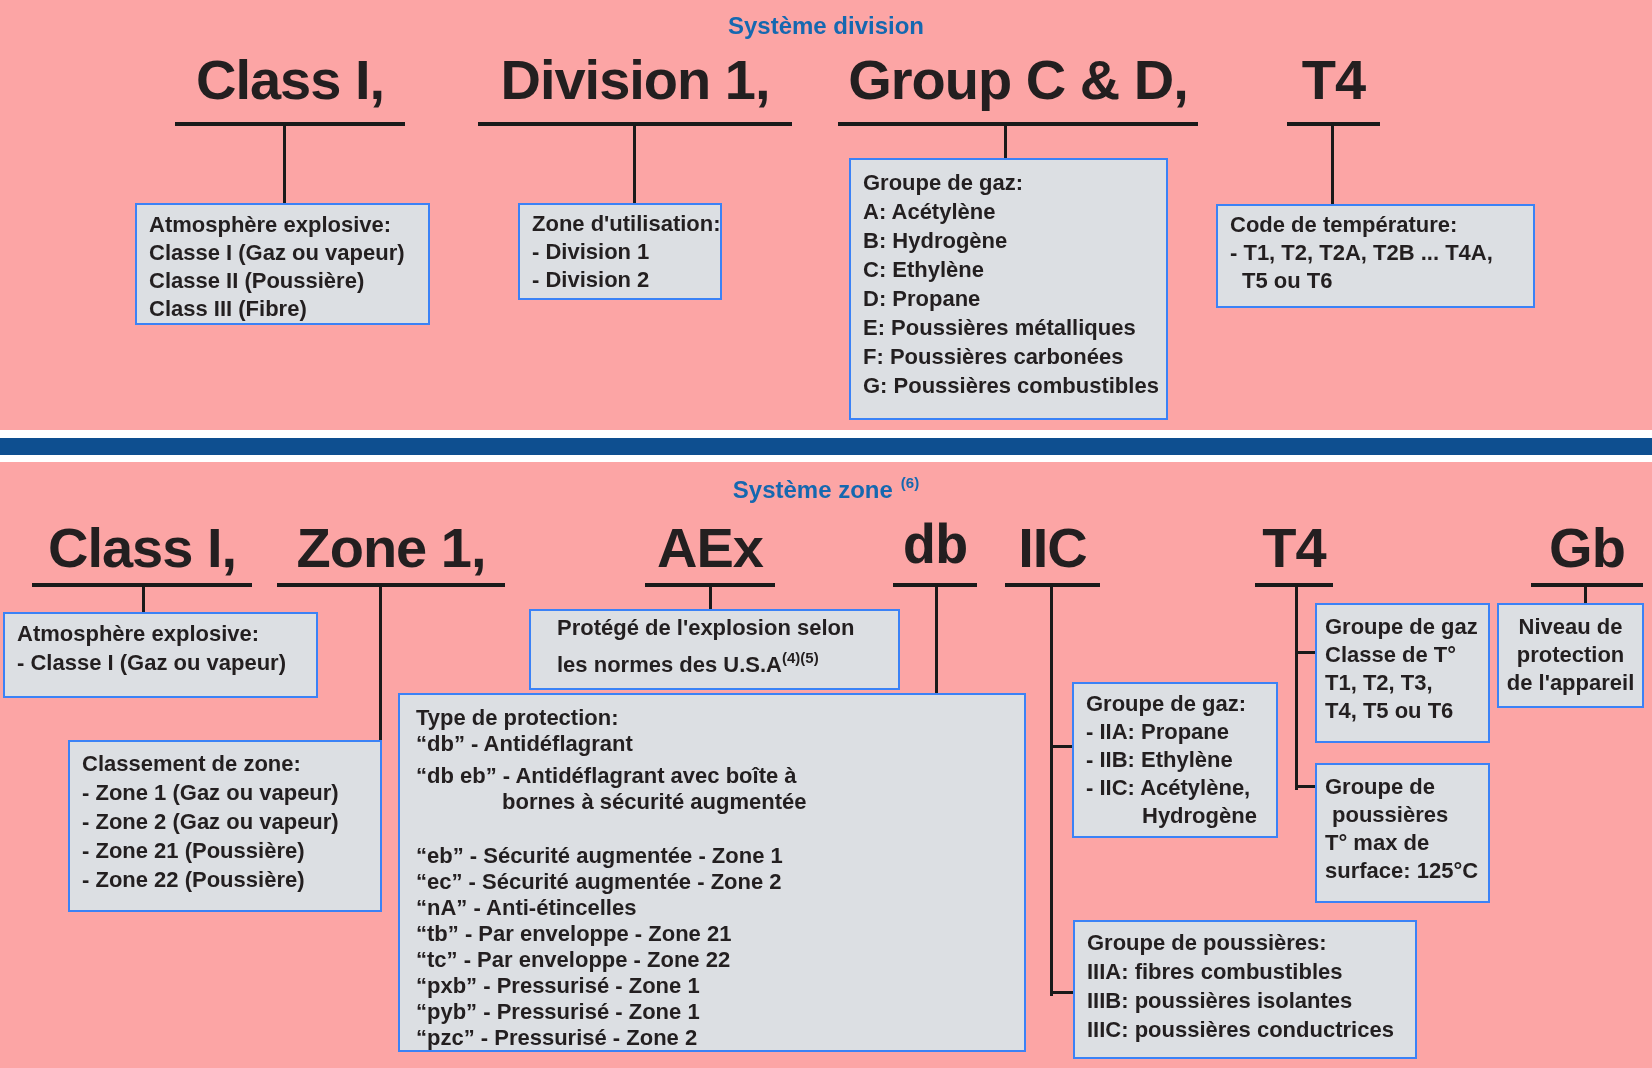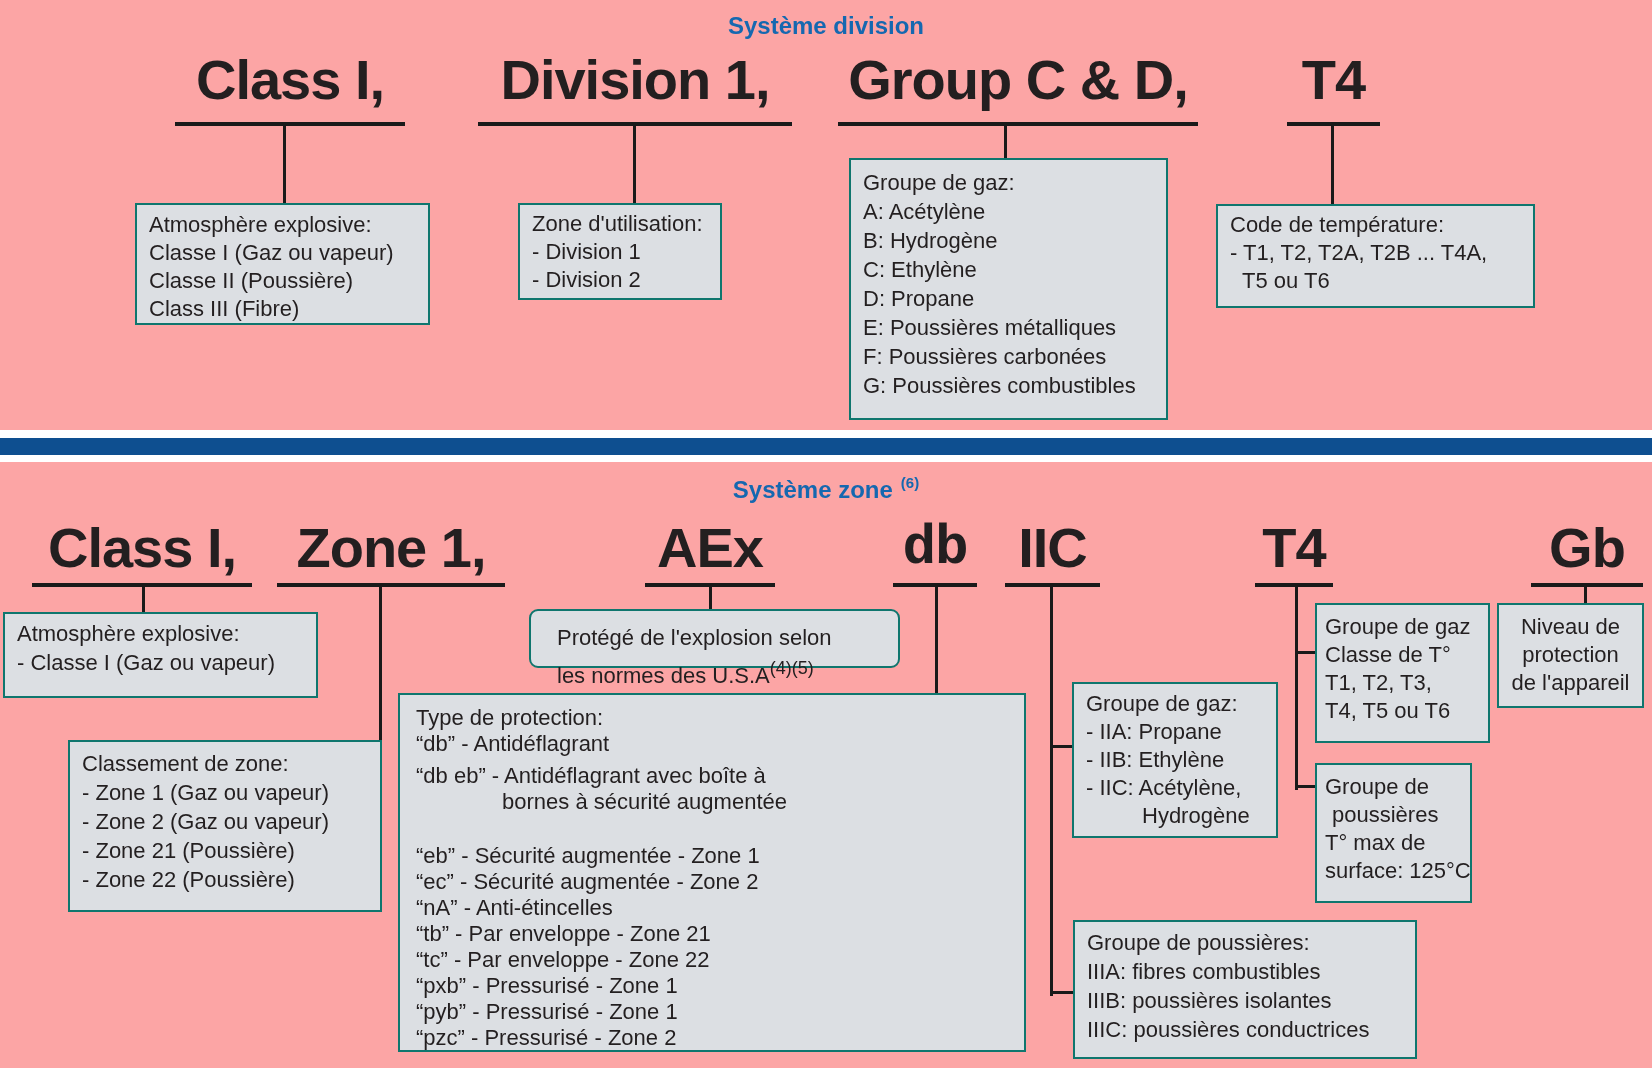--- a/index.html
+++ b/index.html
@@ -29,52 +29,53 @@
     letter-spacing: -1px;
     text-align: center;
     line-height: 60px;
     white-space: nowrap;
   }
   .hdr.bottom { top: 518px; }
   .ln { position: absolute; background: #1a1a1a; }
   .box {
     position: absolute;
     box-sizing: border-box;
-    border: 2px solid #0f766e;
+    border: 2px solid #3b82f6;
     background: #dcdfe3;
     font-size: 22px;
     line-height: 29px;
     padding: 8px 12px;
+    font-weight: bold;
   }
   .box .line { white-space: nowrap; }
   
   #b1 { left: 135px; top: 203px; width: 295px; height: 122px; padding-top: 6px; line-height: 28px; }
   #b2 { left: 518px; top: 203px; width: 204px; height: 97px;  padding-top: 5px; line-height: 28px; }
   #b3 { left: 849px; top: 158px; width: 319px; height: 262px; line-height: 29px; }
   #b4 { left: 1216px; top: 204px; width: 319px; height: 104px; padding-top: 5px; line-height: 28px; }
   #b4 .indent-sm { padding-left: 12px; }
   
   #divider-white { position: absolute; left: 0; top: 430px; width: 100%; height: 32px; background: #ffffff; }
   #divider-navy  { position: absolute; left: 0; top: 8px;  width: 100%; height: 17px; background: #0e4f90; }
   
   #zb1 { left: 3px;    top: 612px; width: 315px; height: 86px;  padding-top: 5px; }
   #zb2 { left: 68px;   top: 740px; width: 314px; height: 172px; padding-top: 7px; }
-  #zb3 { left: 529px;  top: 609px; width: 371px; height: 59px;  padding-top: 12px; padding-left: 26px; line-height: 30px; border-radius: 9px; }
+  #zb3 { left: 529px;  top: 609px; width: 371px; height: 81px;  padding-top: 2px; padding-left: 26px; line-height: 30px; }
   #zb4 { left: 398px;  top: 693px; width: 628px; height: 359px; line-height: 26px; padding-top: 10px; padding-left: 16px; }
   #zb4 .gap-sm { margin-top: 6px; }
   #zb4 .gap-md { margin-top: 28px; }
   #zb4 .indent  { padding-left: 86px; }
   #zb5 { left: 1072px; top: 682px; width: 206px; height: 156px; line-height: 28px; padding-top: 6px; }
   #zb5 .indent { padding-left: 56px; }
   #zb6 { left: 1073px; top: 920px; width: 344px; height: 139px; padding-top: 6px; }
   #zb7 { left: 1315px; top: 603px; width: 175px; height: 140px; line-height: 28px; padding: 8px 6px 8px 8px; }
-  #zb8 { left: 1315px; top: 763px; width: 157px; height: 140px; line-height: 28px; padding: 8px 6px 8px 8px; }
+  #zb8 { left: 1315px; top: 763px; width: 175px; height: 140px; line-height: 28px; padding: 8px 6px 8px 8px; }
   #zb8 .indent-sm { padding-left: 7px; }
   #zb9 { left: 1497px; top: 603px; width: 147px; height: 105px; line-height: 28px; padding: 8px 4px; text-align: center; }
-  .sup2 { font-size: 18px; vertical-align: 9px; }
+  .sup2 { font-size: 15px; vertical-align: 9px; }
   
   #u1 { left: 175px;  top: 122px; width: 230px; height: 4px; }
   #u2 { left: 478px;  top: 122px; width: 314px; height: 4px; }
   #u3 { left: 838px;  top: 122px; width: 360px; height: 4px; }
   #u4 { left: 1287px; top: 122px; width: 93px;  height: 4px; }
   
   #v1 { left: 283px;  top: 126px; width: 3px; height: 77px; }
   #v2 { left: 633px;  top: 126px; width: 3px; height: 77px; }
   #v3 { left: 1004px; top: 126px; width: 3px; height: 32px; }
   #v4 { left: 1331px; top: 126px; width: 3px; height: 78px; }

